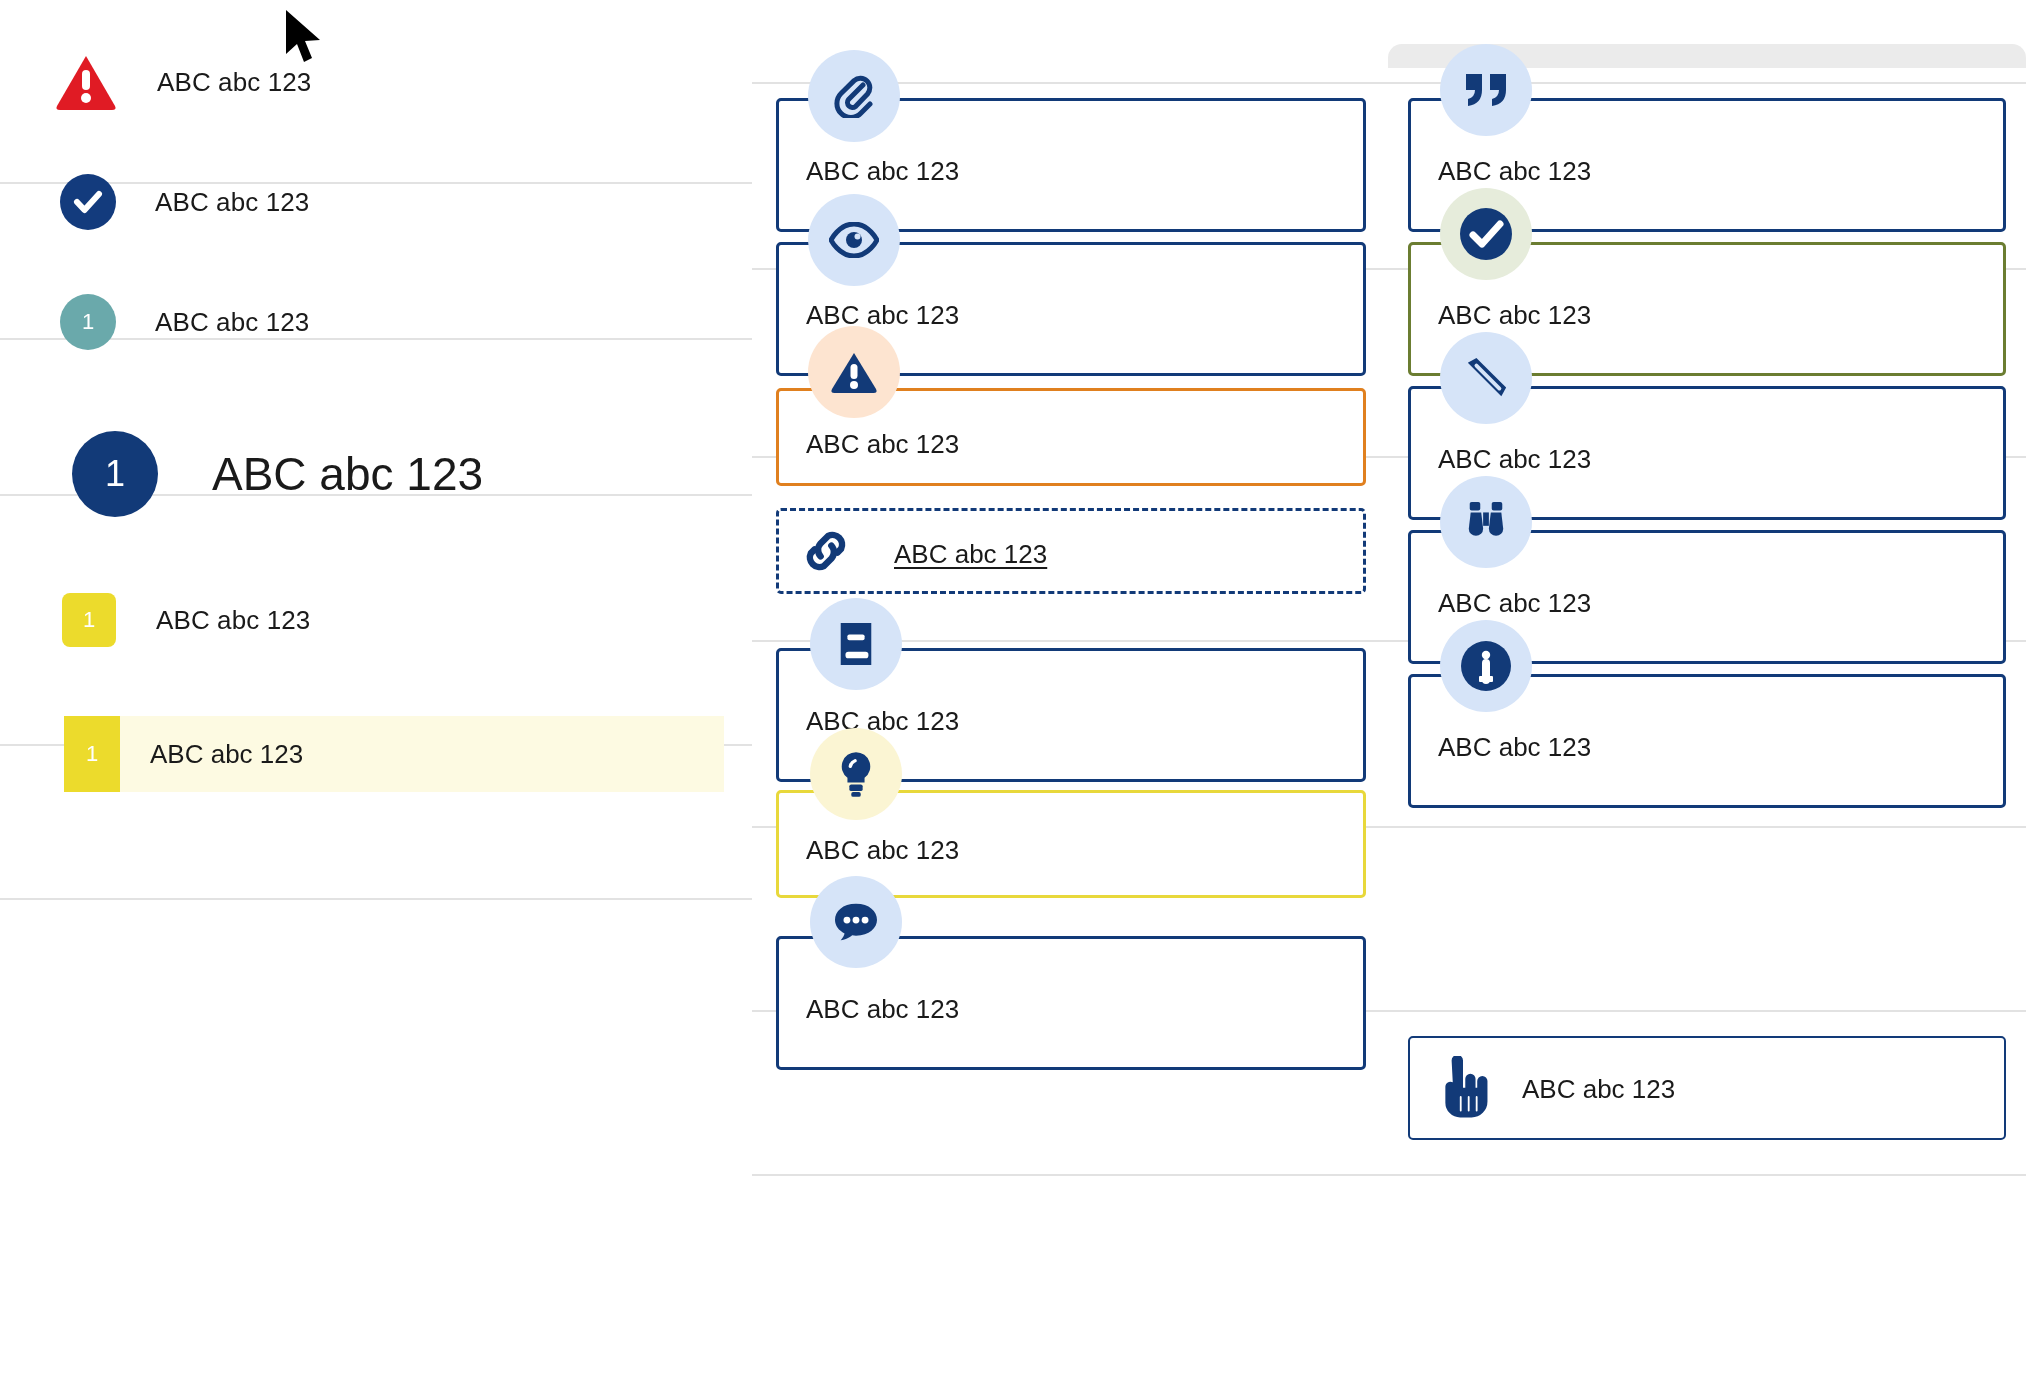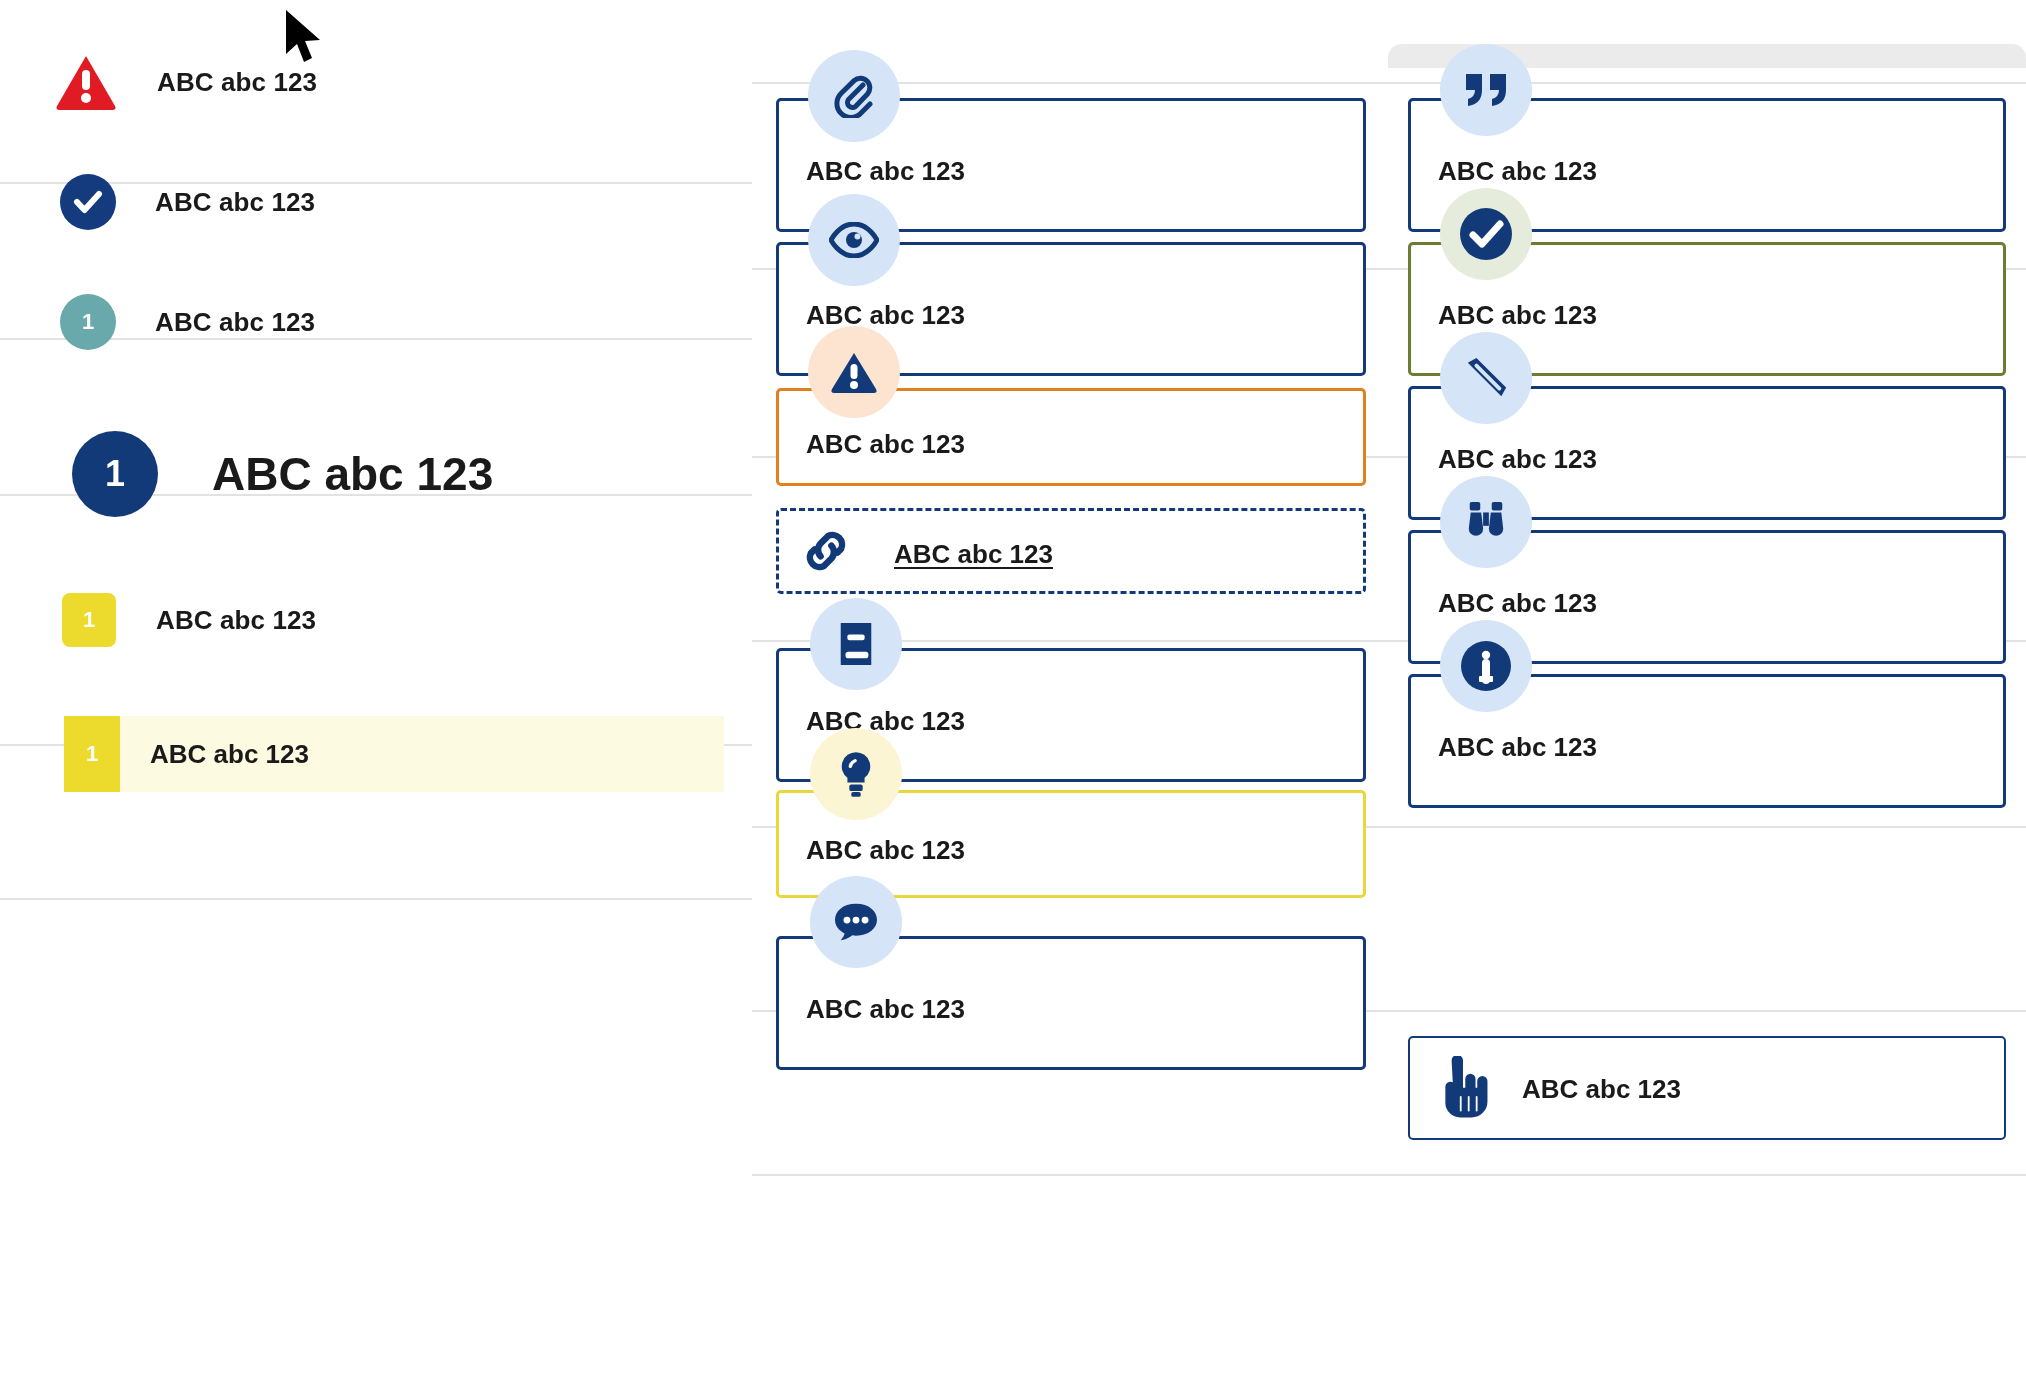--- a/index.html
+++ b/index.html
@@ -9,21 +9,20 @@
     background: #ffffff;
     font-family: "Liberation Sans", sans-serif;
     overflow: hidden;
   }
 
   #stage {
     position: relative;
     width: 2026px;
     height: 1392px;
     background: #ffffff;
-    font-weight: bold;
   }
 
   
   .divider {
     position: absolute;
     height: 2px;
     background: #e2e2e2;
   }
 
   

